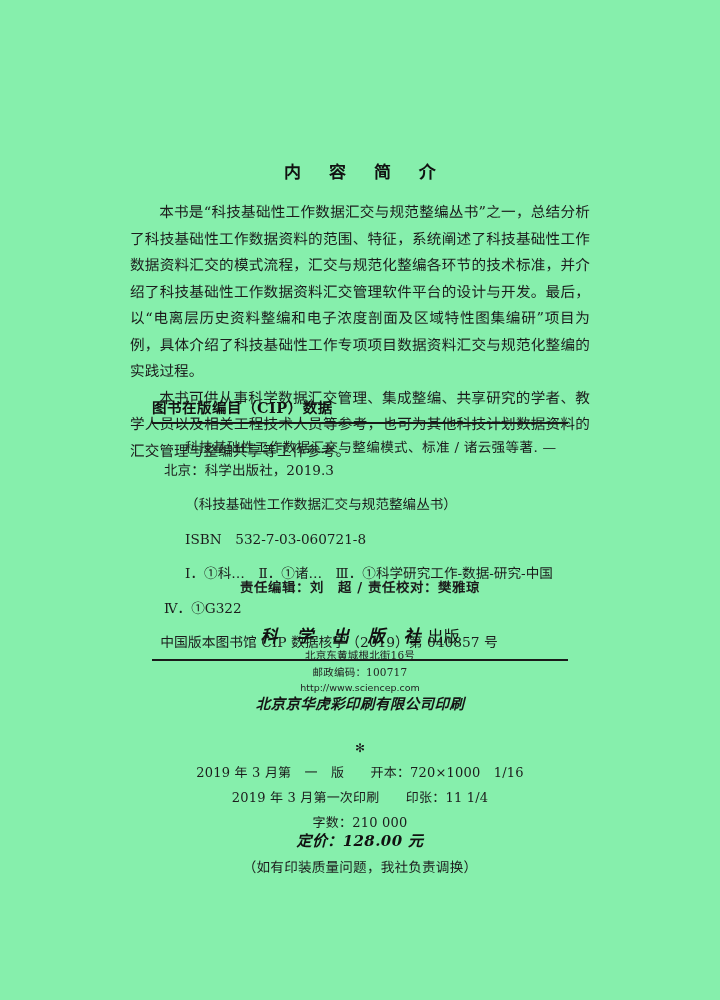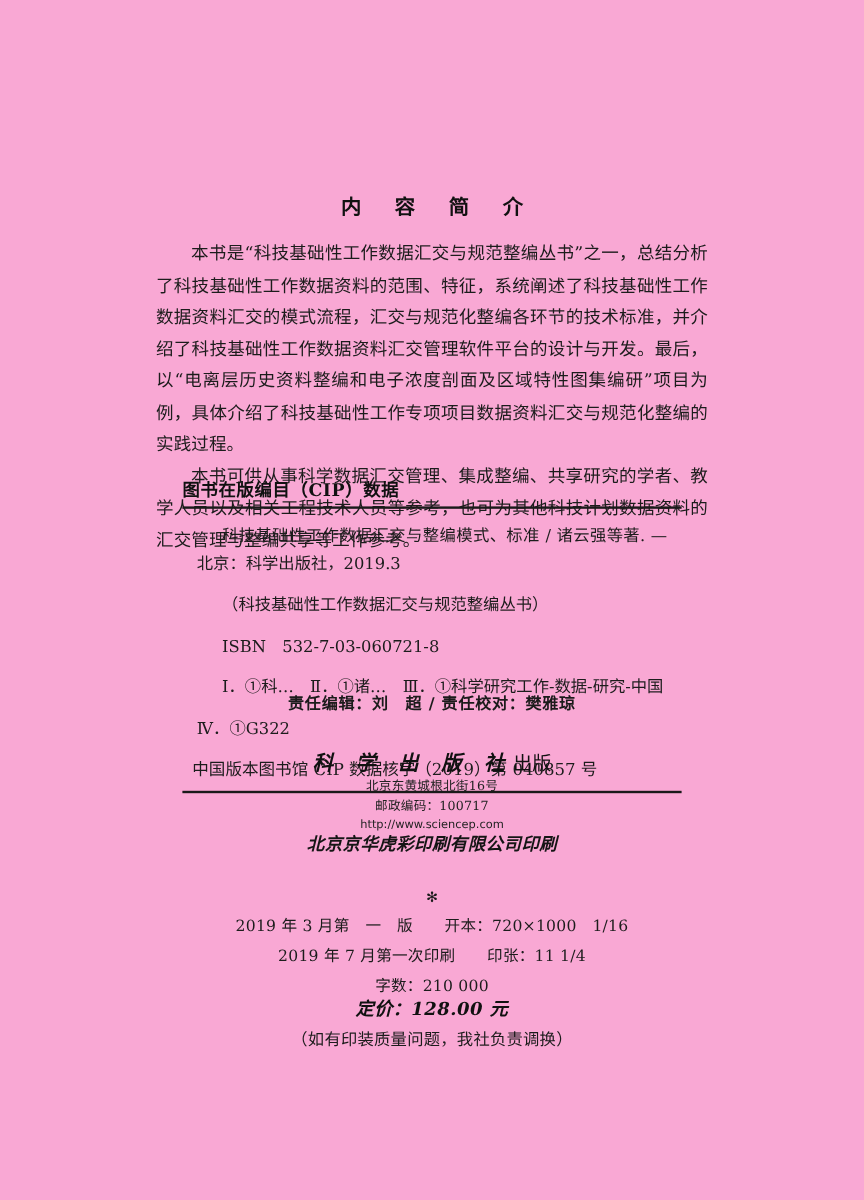--- a/index.html
+++ b/index.html
@@ -15,21 +15,21 @@
     color: #1a1a1a;
     position: relative;
     overflow: hidden;
   }
 
   .page {
     position: absolute;
     left: 0; top: 0;
     width: 720px;
     height: 1000px;
-    background: #f9a8d4;
+    background: #86efac;
   }
 
   
   .summary-section {
     position: absolute;
     left: 130px;
     top: 158px;
     width: 460px;
   }
   .summary-title {
@@ -265,21 +265,21 @@
   </section>
 
   <section class="printer-block">
     <div class="printer-line">北京京华虎彩印刷有限公司印刷</div>
   </section>
 
   <div class="star-sep">✻</div>
 
   <section class="specs-block">
     <div class="spec-line">2019 年 3 月第　一　版　　开本：720×1000　1/16</div>
-    <div class="spec-line">2019 年 7 月第一次印刷　　印张：11 1/4</div>
+    <div class="spec-line">2019 年 3 月第一次印刷　　印张：11 1/4</div>
     <div class="spec-line">字数：210 000</div>
   </section>
 
   <section class="price-block">
     <div class="price-line">定价：128.00 元</div>
     <div class="notice-line">（如有印装质量问题，我社负责调换）</div>
   </section>
 
 </div>
 

